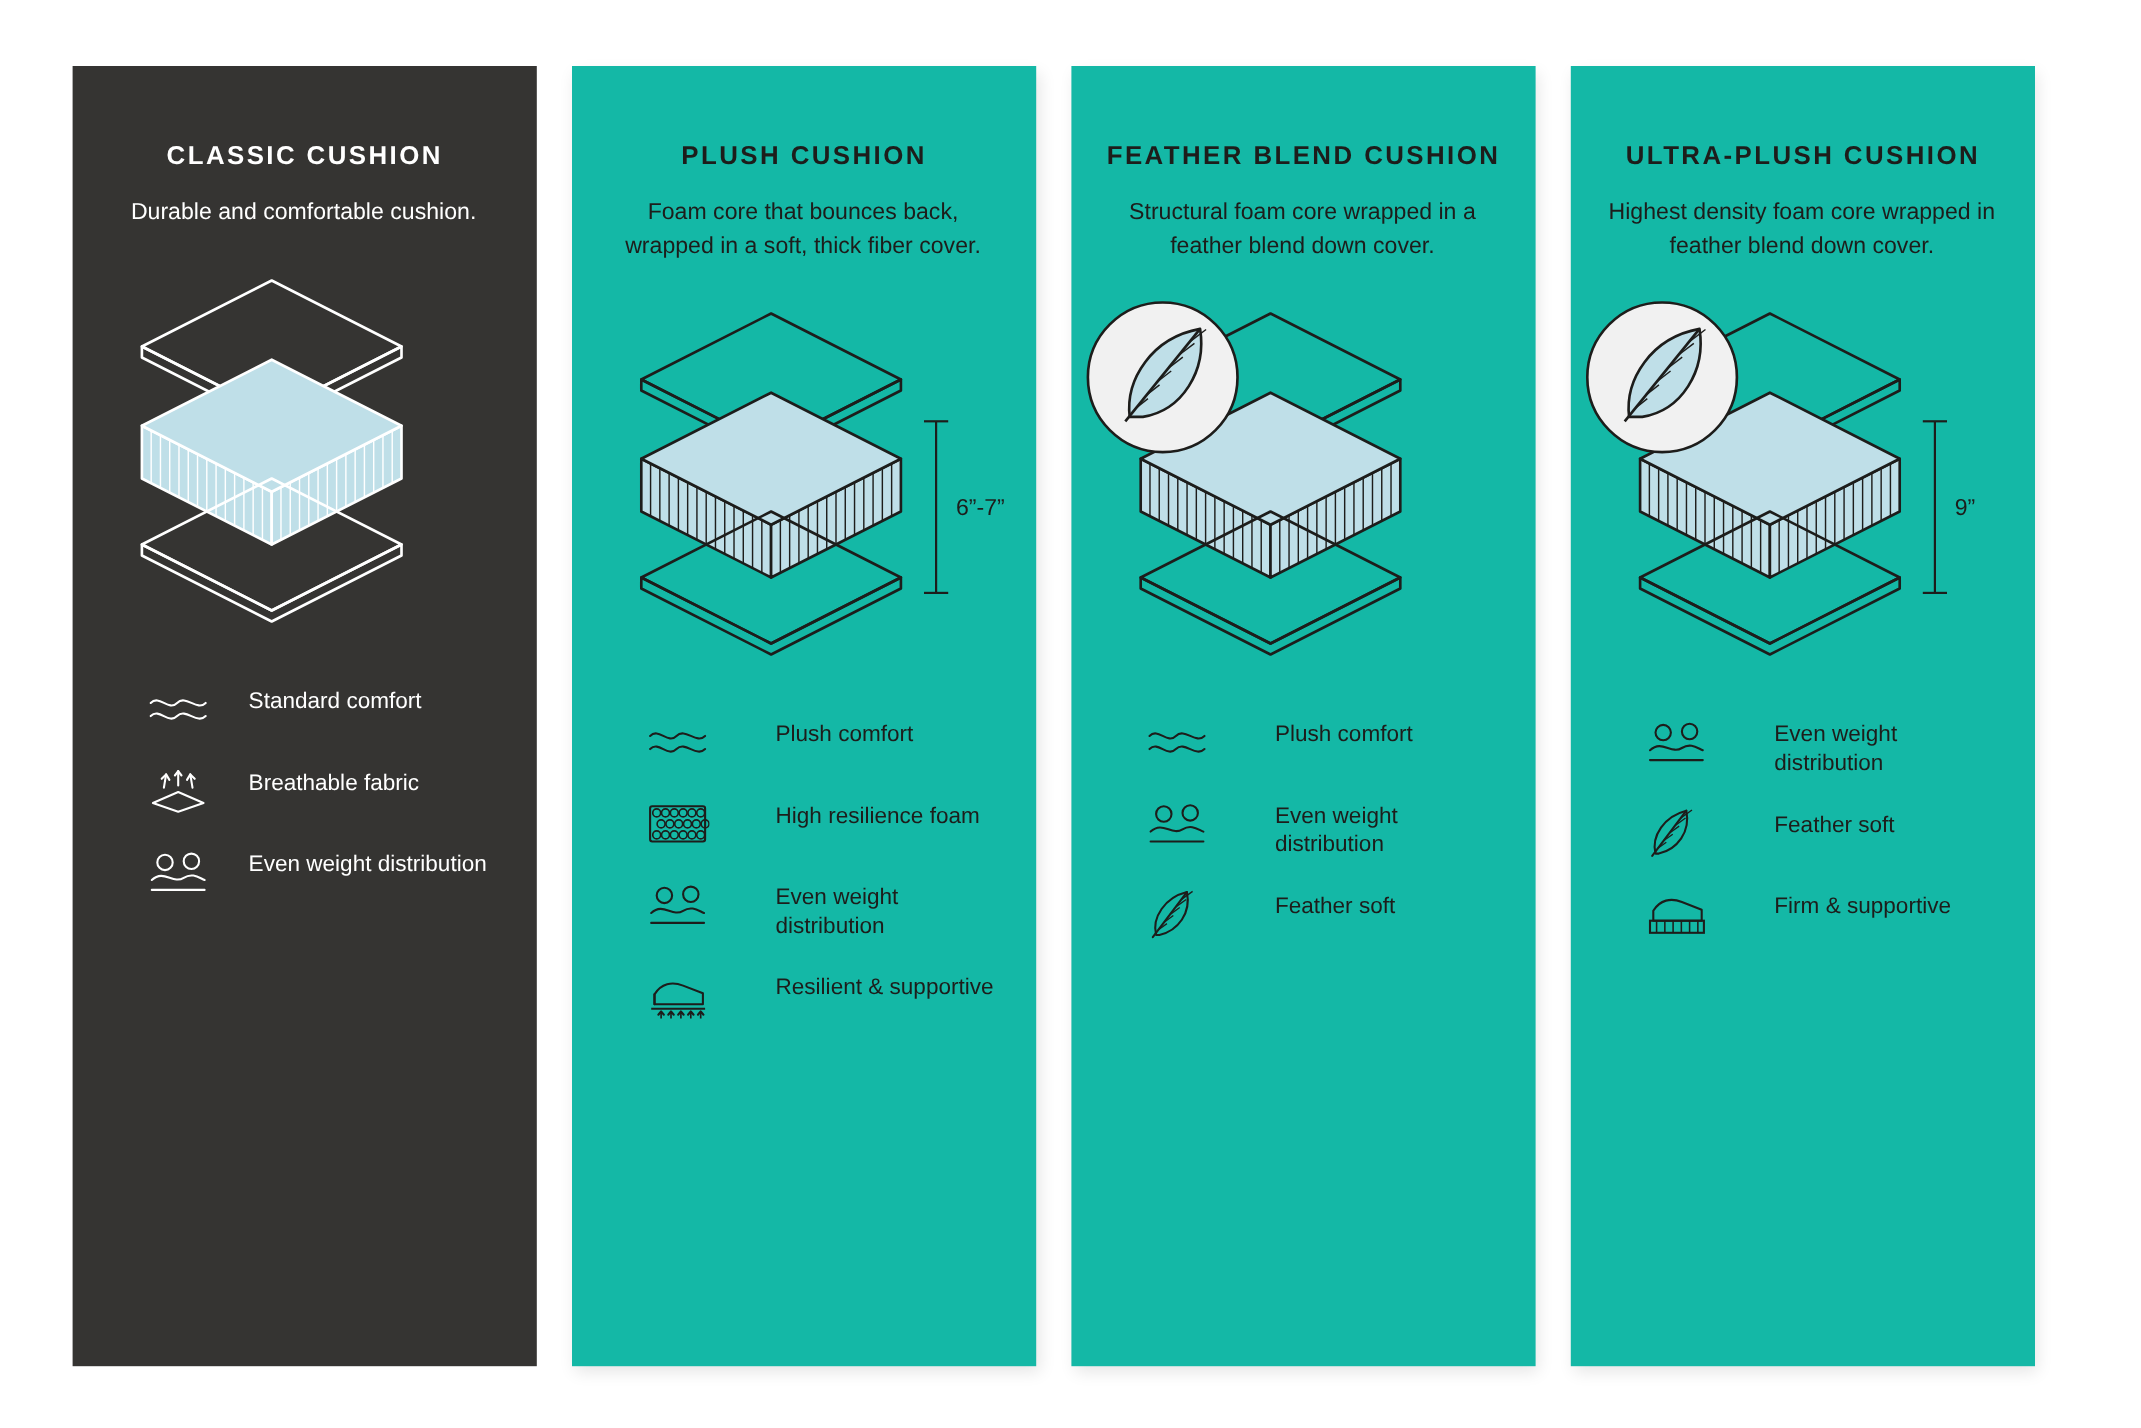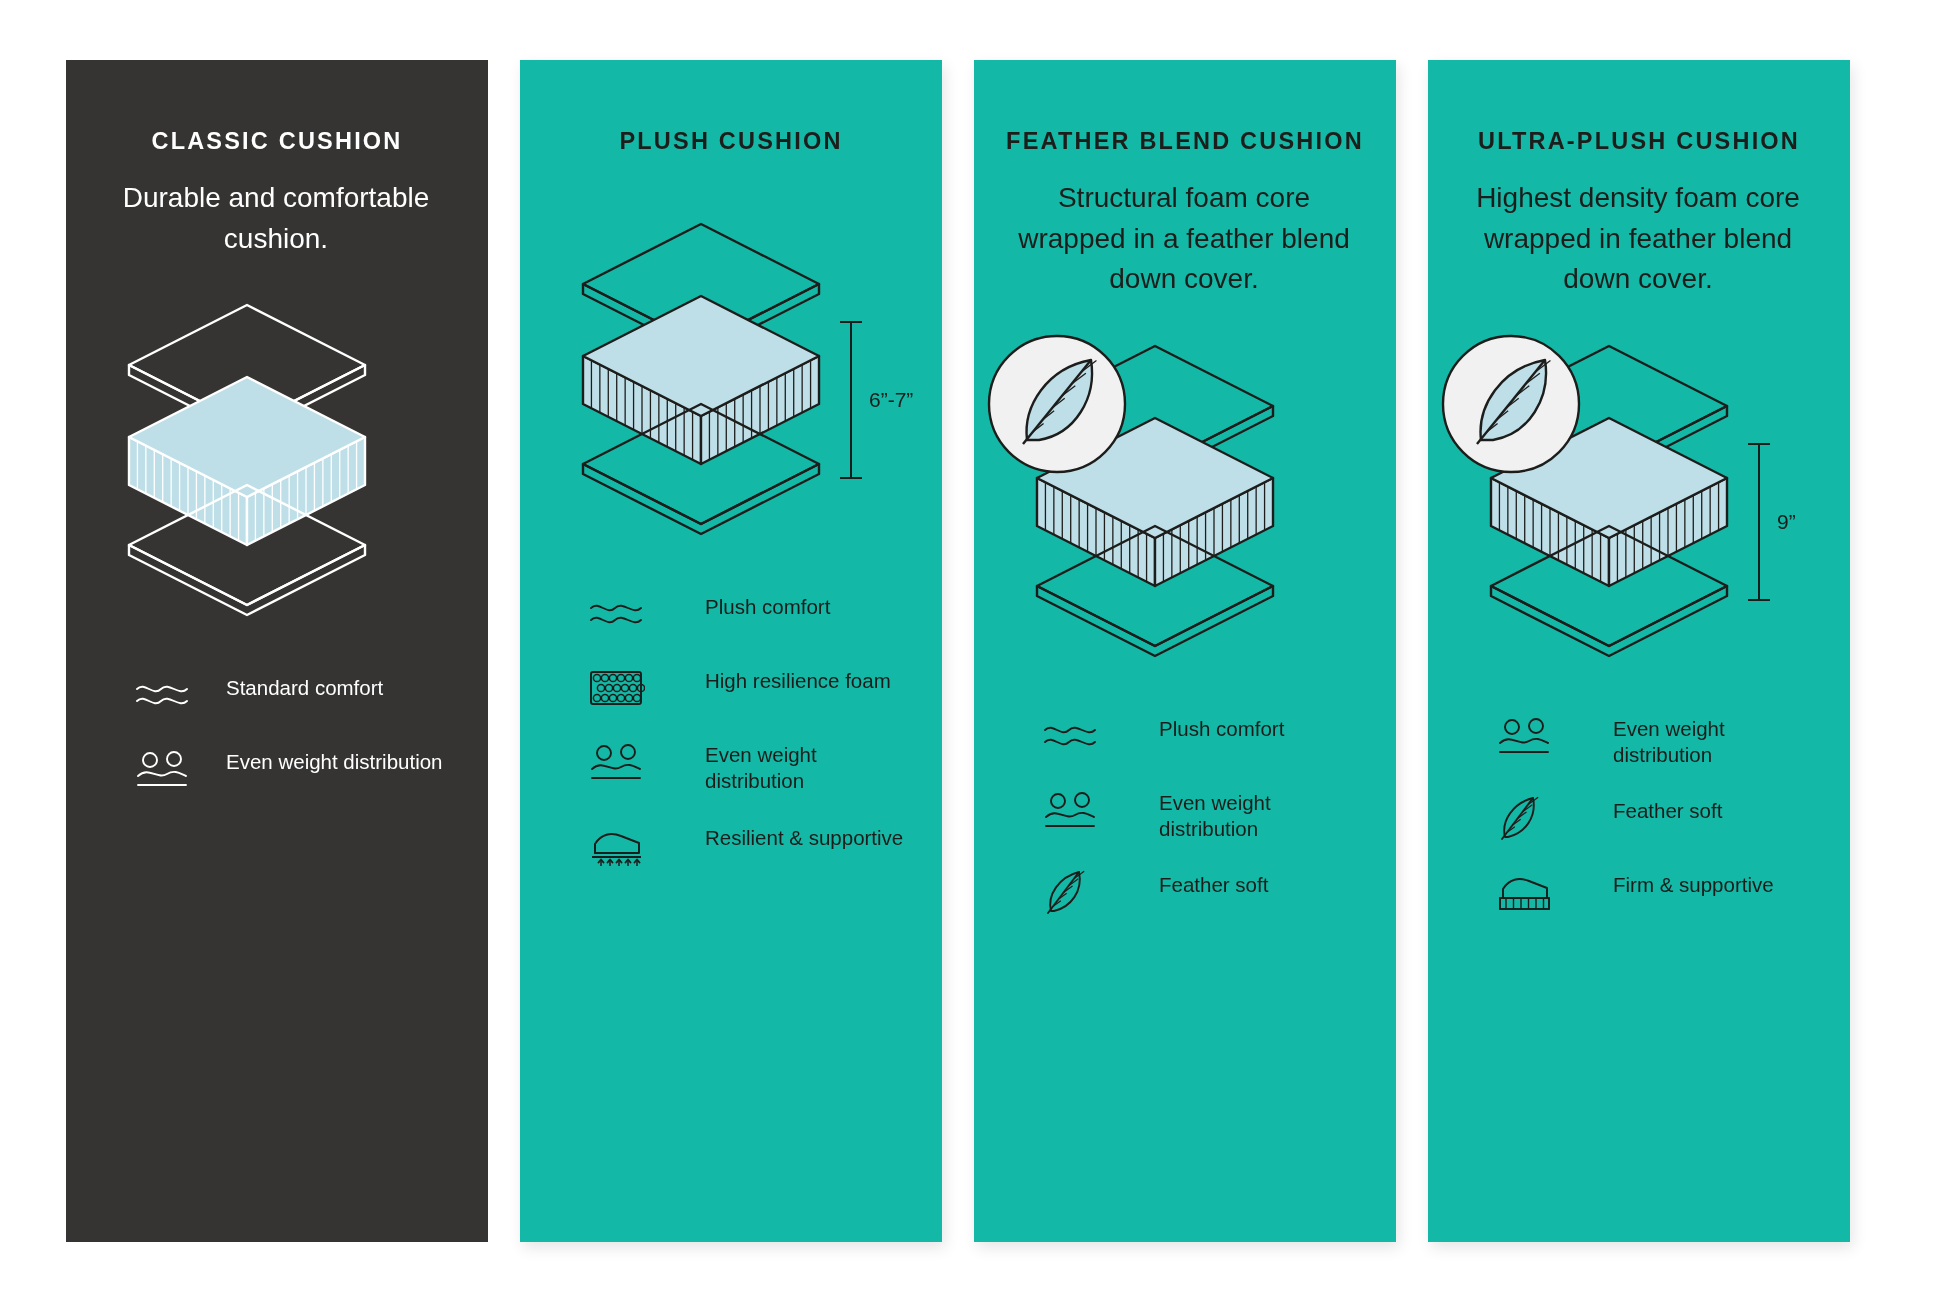--- a/index.html
+++ b/index.html
@@ -39,21 +39,21 @@
   }
   .card-title {
     font-size: 23.5px;
     font-weight: bold;
     letter-spacing: 2.2px;
     text-align: center;
     line-height: 1.28;
     margin: 0 0 22px 0;
   }
   .card-desc {
-    font-size: 28px;
+    font-size: 21px;
     line-height: 1.45;
     text-align: center;
     margin: 0;
     max-width: 360px;
   }
   .diagram-wrap {
     position: relative;
     width: 100%;
     height: 360px;
     margin-top: 26px;
@@ -146,32 +146,47 @@
             <svg width="58" height="46" viewBox="0 0 58 46">
               <path d="M4 17 C 12 9, 20 25, 28 17 C 36 9, 46 25, 54 17" fill="none" stroke="#ffffff" stroke-width="1.9" stroke-linecap="round" stroke-linejoin="round"></path>
               <path d="M4 29 C 12 21, 20 37, 28 29 C 36 21, 46 37, 54 29" fill="none" stroke="#ffffff" stroke-width="1.9" stroke-linecap="round" stroke-linejoin="round"></path>
             </svg>
           </span>
           <span class="flabel">Standard comfort</span>
         </div>
         <div class="feature">
           <span class="ficon">
             <svg width="58" height="46" viewBox="0 0 58 46">
+              <path d="M6 34 L 29 24 L 52 34 L 29 42 Z" fill="none" stroke="#ffffff" stroke-width="1.9" stroke-linecap="round" stroke-linejoin="round"></path>
+              <path d="M16 20 L 18 8" fill="none" stroke="#ffffff" stroke-width="1.9" stroke-linecap="round" stroke-linejoin="round"></path>
+              <path d="M14 12 L 18 8 L 21 13" fill="none" stroke="#ffffff" stroke-width="1.9" stroke-linecap="round" stroke-linejoin="round"></path>
+              <path d="M29 18 L 29 5" fill="none" stroke="#ffffff" stroke-width="1.9" stroke-linecap="round" stroke-linejoin="round"></path>
+              <path d="M26 9 L 29 5 L 32 9" fill="none" stroke="#ffffff" stroke-width="1.9" stroke-linecap="round" stroke-linejoin="round"></path>
+              <path d="M42 20 L 40 8" fill="none" stroke="#ffffff" stroke-width="1.9" stroke-linecap="round" stroke-linejoin="round"></path>
+              <path d="M37 13 L 40 8 L 44 12" fill="none" stroke="#ffffff" stroke-width="1.9" stroke-linecap="round" stroke-linejoin="round"></path>
+            </svg>
+          </span>
+          <span class="flabel">Breathable fabric</span>
+        </div>
+        <div class="feature">
+          <span class="ficon">
+            <svg width="58" height="46" viewBox="0 0 58 46">
               <circle cx="17" cy="14" r="7" fill="none" stroke="#ffffff" stroke-width="1.9"></circle>
               <circle cx="41" cy="13" r="7" fill="none" stroke="#ffffff" stroke-width="1.9"></circle>
               <path d="M5 30 C 16 20, 24 34, 34 28 C 42 23, 48 28, 53 30" fill="none" stroke="#ffffff" stroke-width="1.9" stroke-linecap="round" stroke-linejoin="round"></path>
               <path d="M5 39 L 53 39" fill="none" stroke="#ffffff" stroke-width="1.9" stroke-linecap="round" stroke-linejoin="round"></path>
             </svg>
           </span>
           <span class="flabel">Even weight distribution</span>
         </div>
       </div>
     </div>
     <div class="card light">
       <h2 class="card-title">PLUSH CUSHION</h2>
+      <p class="card-desc">Foam core that bounces back, wrapped in a soft, thick fiber cover.</p>
       <div class="diagram-wrap">
         <svg width="360" height="340" viewBox="0 0 360 340">
           <g>
             <polygon points="32,70 150,130 268,70 268,80 150,140 32,80" fill="none" stroke="#1d1d1b" stroke-width="2.4" stroke-linejoin="round"></polygon>
             <polygon points="150,10 268,70 150,130 32,70" fill="none" stroke="#1d1d1b" stroke-width="2.4" stroke-linejoin="round"></polygon>
           </g>
           <g>
             <polygon points="32,142 150,202 150,250 32,190" fill="#bfdfe8" stroke="#1d1d1b" stroke-width="2.4" stroke-linejoin="round"></polygon>
             <polygon points="268,142 150,202 150,250 268,190" fill="#bfdfe8" stroke="#1d1d1b" stroke-width="2.4" stroke-linejoin="round"></polygon>
             <polygon points="150,82 268,142 150,202 32,142" fill="#bfdfe8" stroke="#1d1d1b" stroke-width="2.4" stroke-linejoin="round"></polygon>

